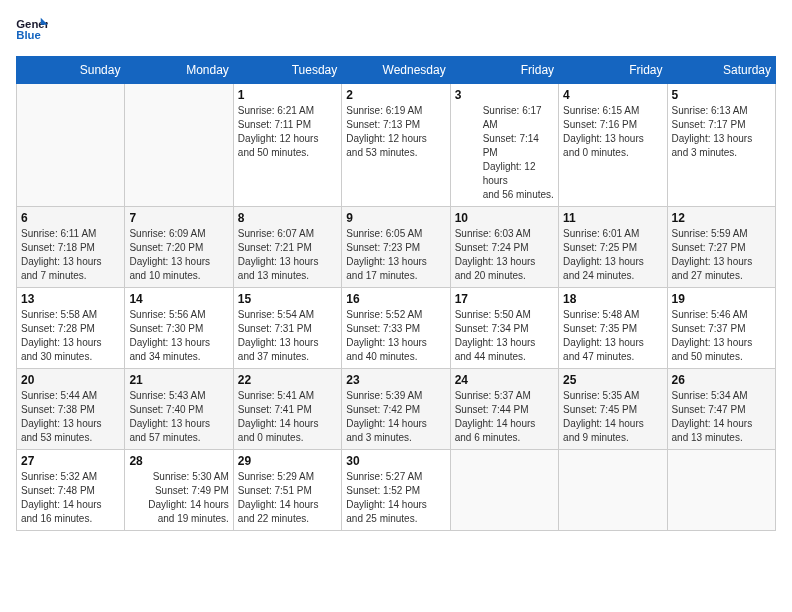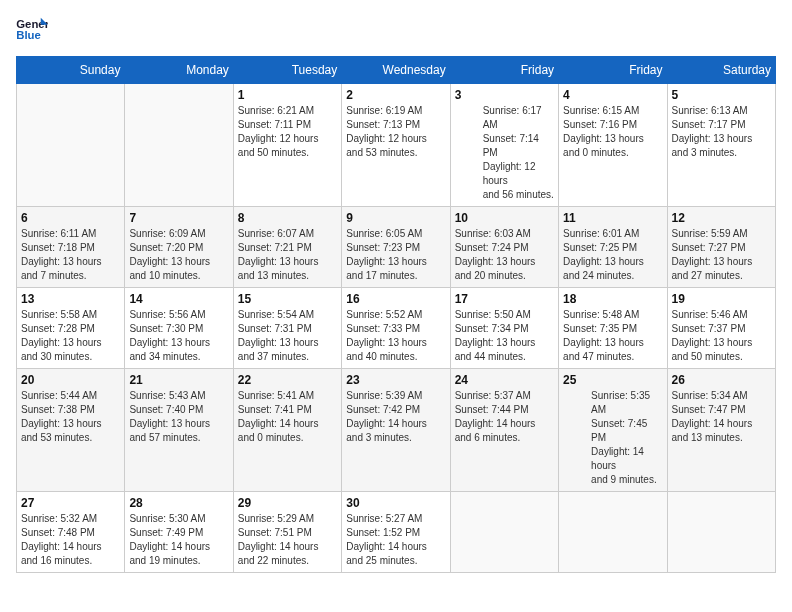--- a/index.html
+++ b/index.html
@@ -280,21 +280,21 @@
         </td>
         <td>
           <span class="day-num">24</span>
           <div class="day-detail" style="white-space: pre-line;">Sunrise: 5:37 AM
 Sunset: 7:44 PM
 Daylight: 14 hours
 and 6 minutes.</div>
         </td>
         <td>
           <span class="day-num">25</span>
-          <div class="day-detail" style="white-space: pre-line; margin-left: 28px;">Sunrise: 5:35 AM
+          <div class="day-detail" style="white-space: pre-line;">Sunrise: 5:35 AM
 Sunset: 7:45 PM
 Daylight: 14 hours
 and 9 minutes.</div>
         </td>
         <td>
           <span class="day-num">26</span>
           <div class="day-detail" style="white-space: pre-line;">Sunrise: 5:34 AM
 Sunset: 7:47 PM
 Daylight: 14 hours
 and 13 minutes.</div>
@@ -303,21 +303,21 @@
       <tr>
         <td>
           <span class="day-num">27</span>
           <div class="day-detail" style="white-space: pre-line;">Sunrise: 5:32 AM
 Sunset: 7:48 PM
 Daylight: 14 hours
 and 16 minutes.</div>
         </td>
         <td>
           <span class="day-num">28</span>
-          <div class="day-detail" style="white-space: pre-line;">Sunrise: 5:30 AM
+          <div class="day-detail" style="white-space: pre-line; text-align: right;">Sunrise: 5:30 AM
 Sunset: 7:49 PM
 Daylight: 14 hours
 and 19 minutes.</div>
         </td>
         <td>
           <span class="day-num">29</span>
           <div class="day-detail" style="white-space: pre-line;">Sunrise: 5:29 AM
 Sunset: 7:51 PM
 Daylight: 14 hours
 and 22 minutes.</div>

